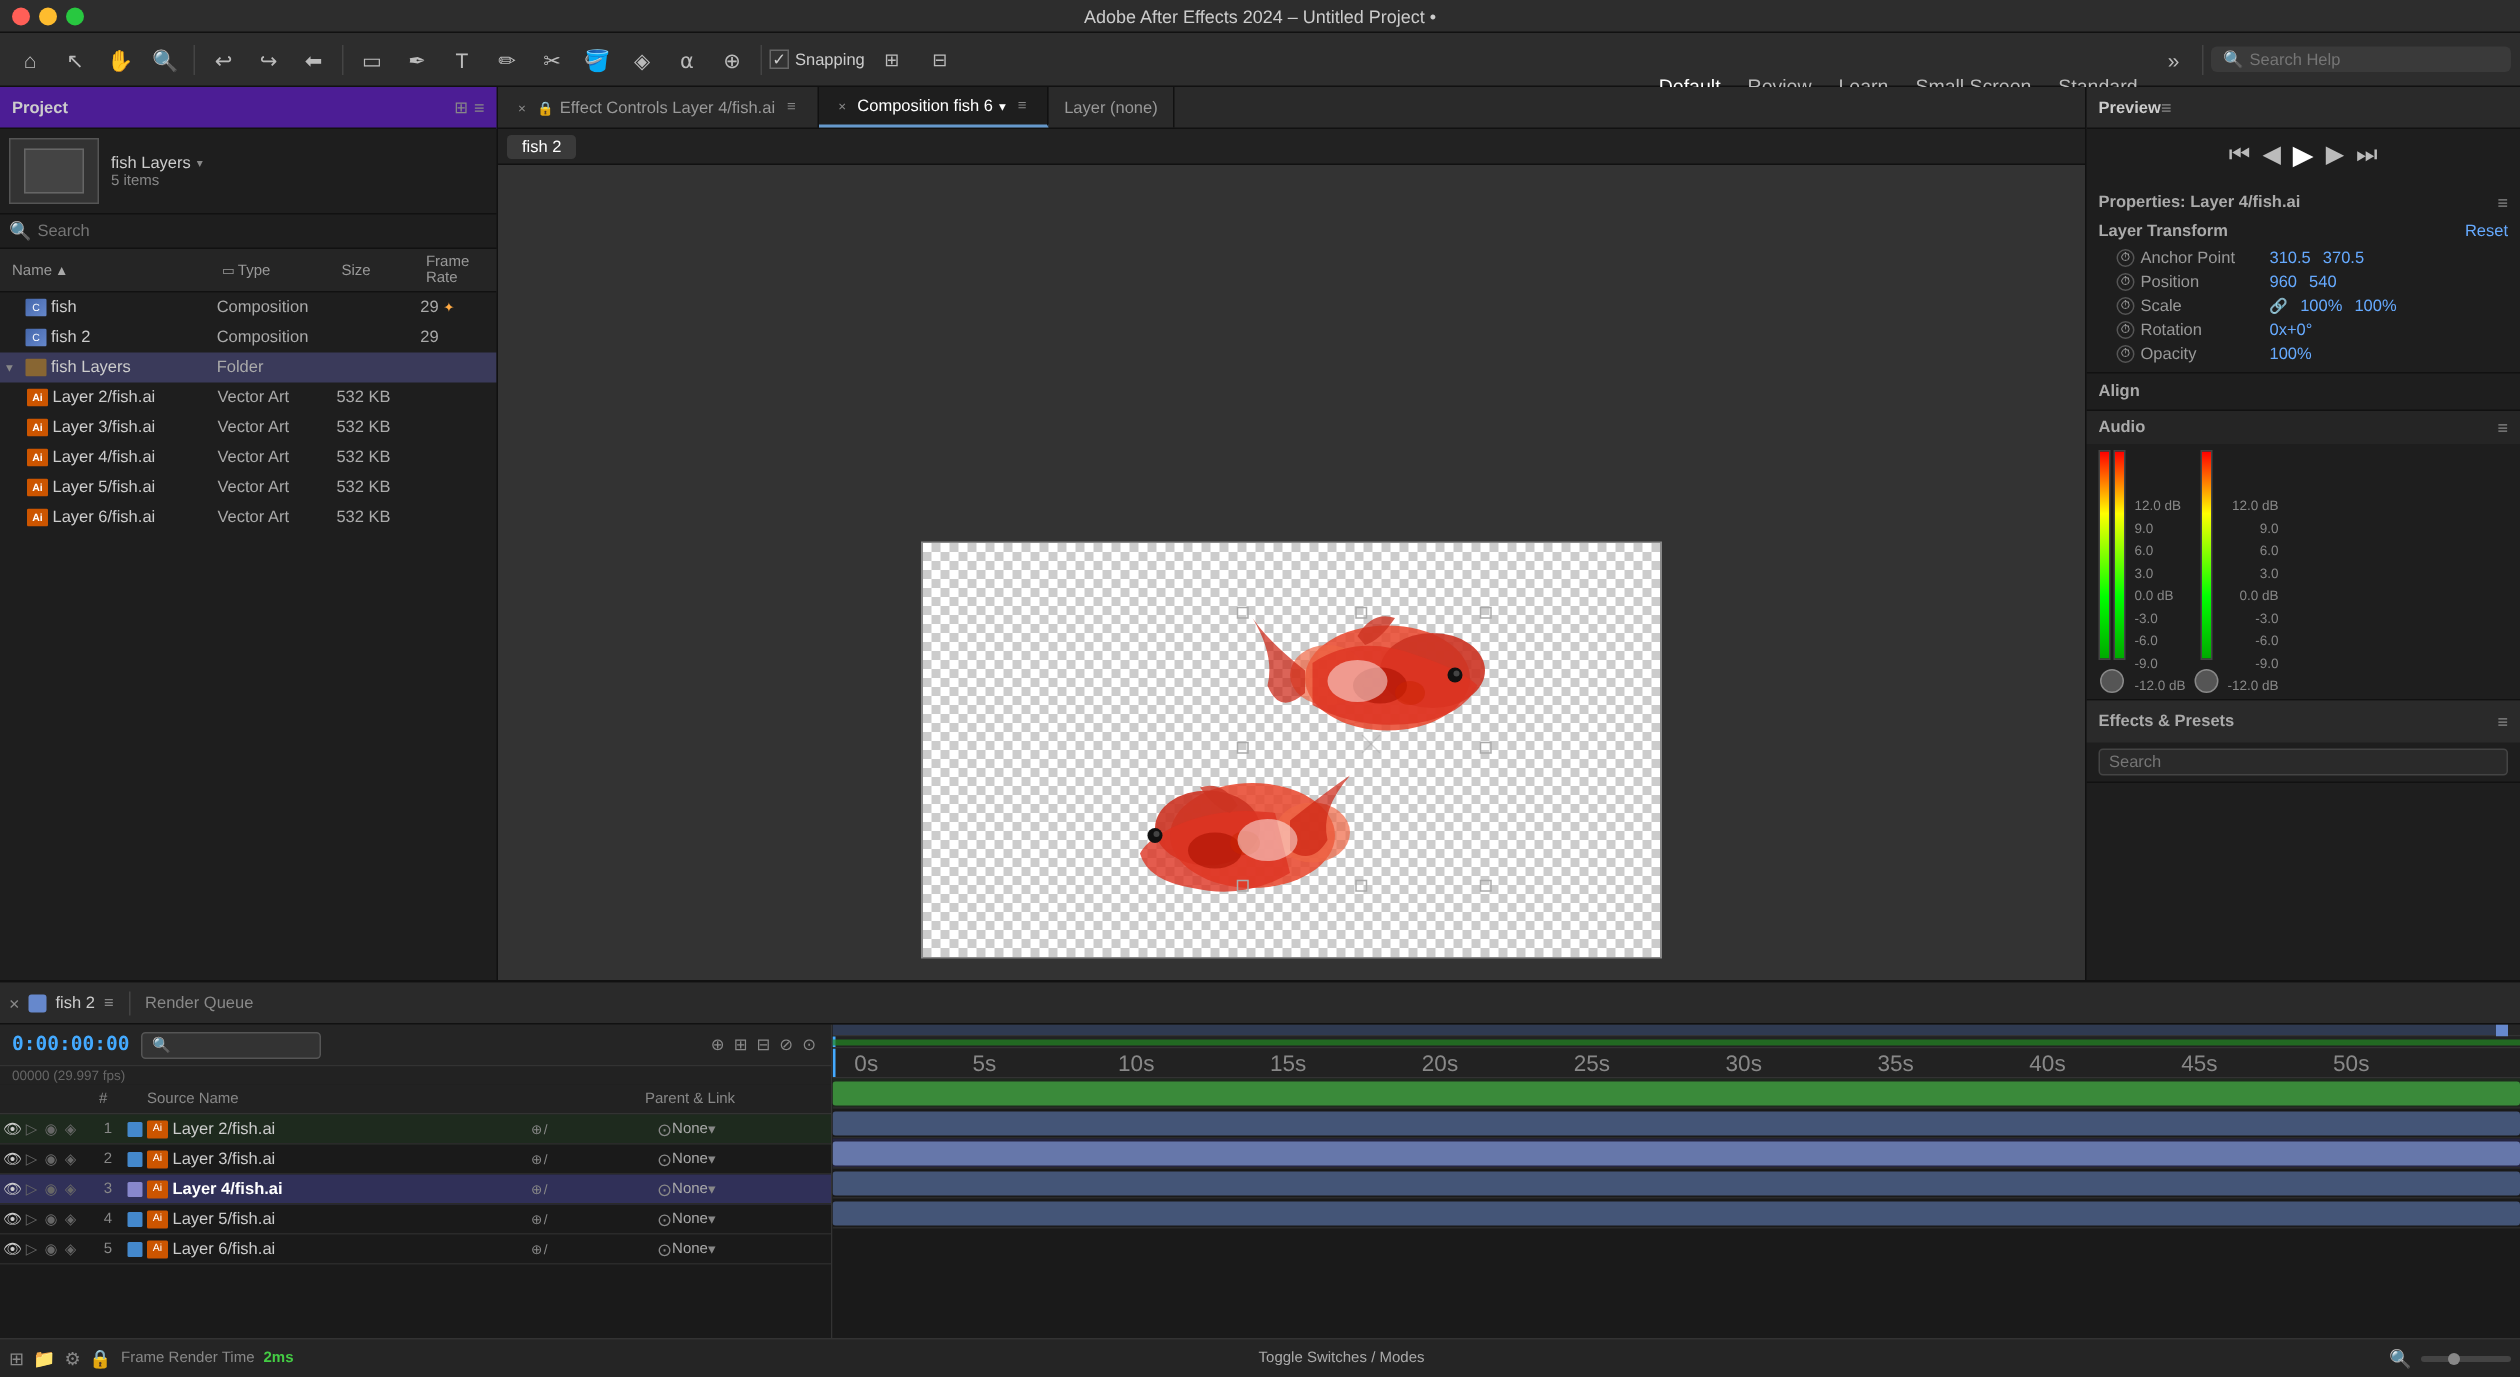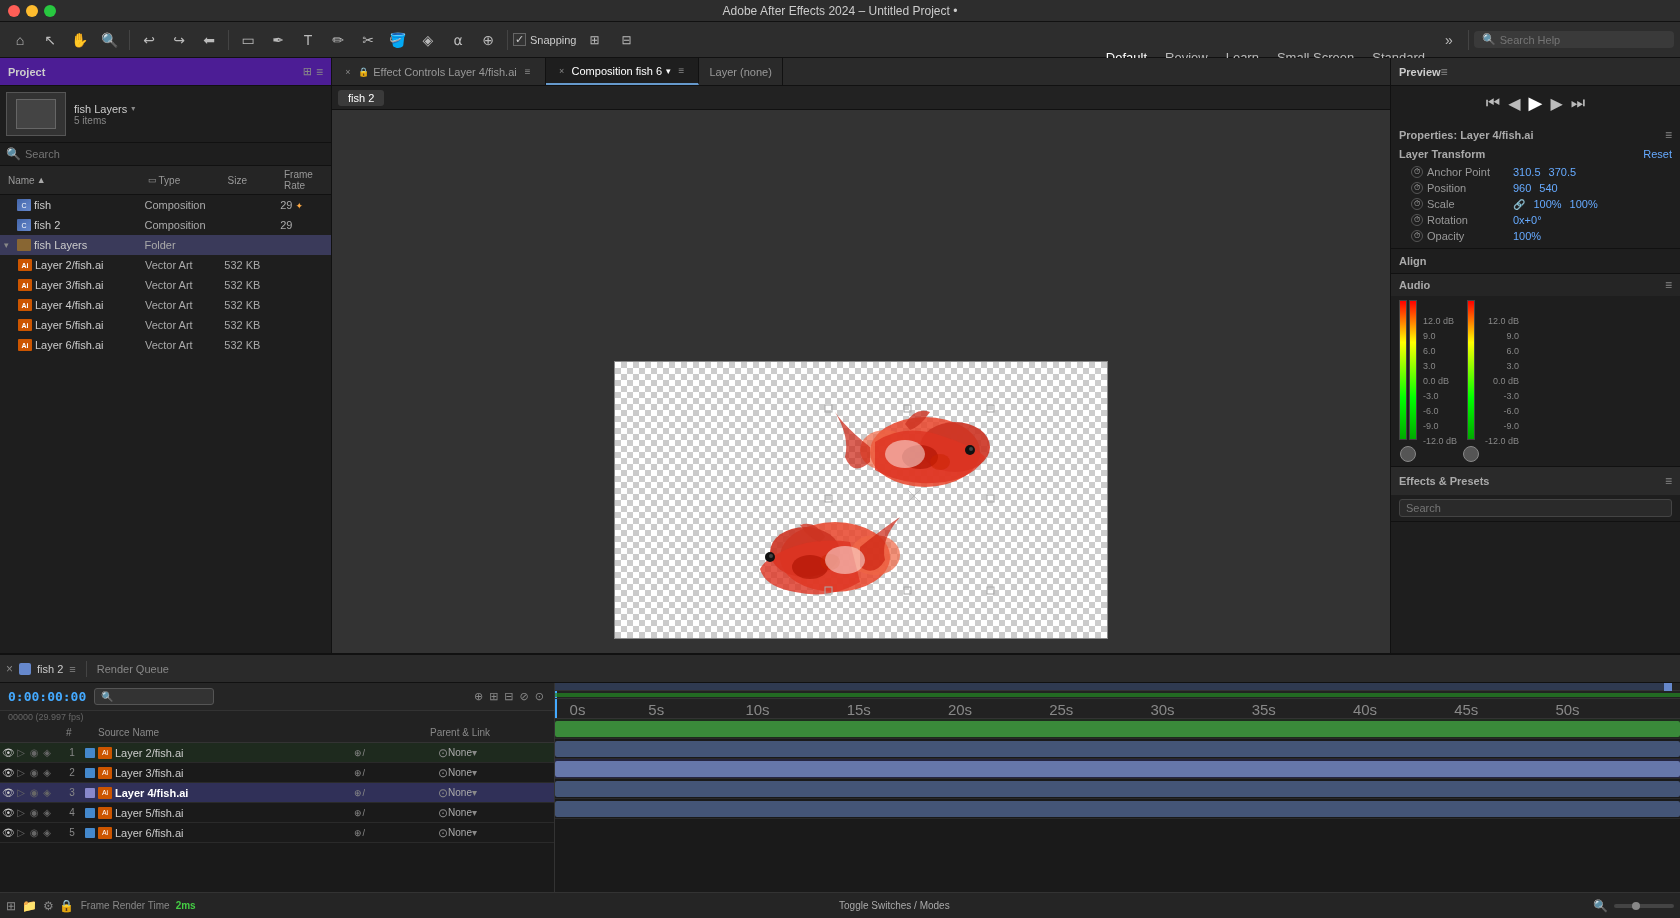--- a/index.html
+++ b/index.html
@@ -509,21 +509,21 @@
       align-items: center;
       justify-content: space-between;
       font-size: 11px;
       font-weight: bold;
       color: #aaa;
     }
     .audio-meter {
       padding: 4px 8px;
       display: flex;
       gap: 6px;
-      align-items: center;
+      align-items: flex-end;
     }
 
     .vu-meter {
       width: 16px;
       height: 140px;
       background: linear-gradient(to bottom, #f00 0%, #ff0 30%, #0f0 70%, #0a0 100%);
       border: 1px solid #444;
       position: relative;
     }
 

